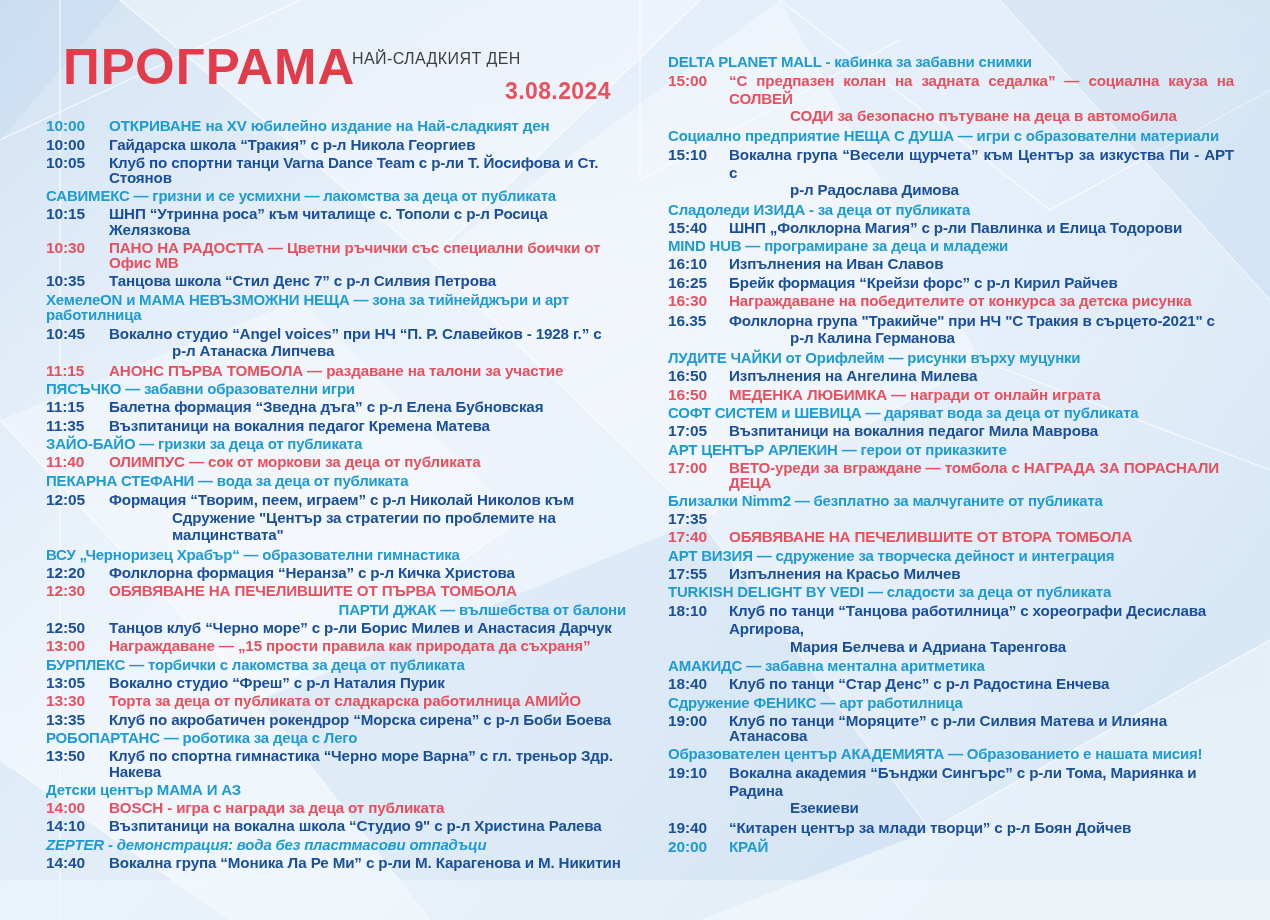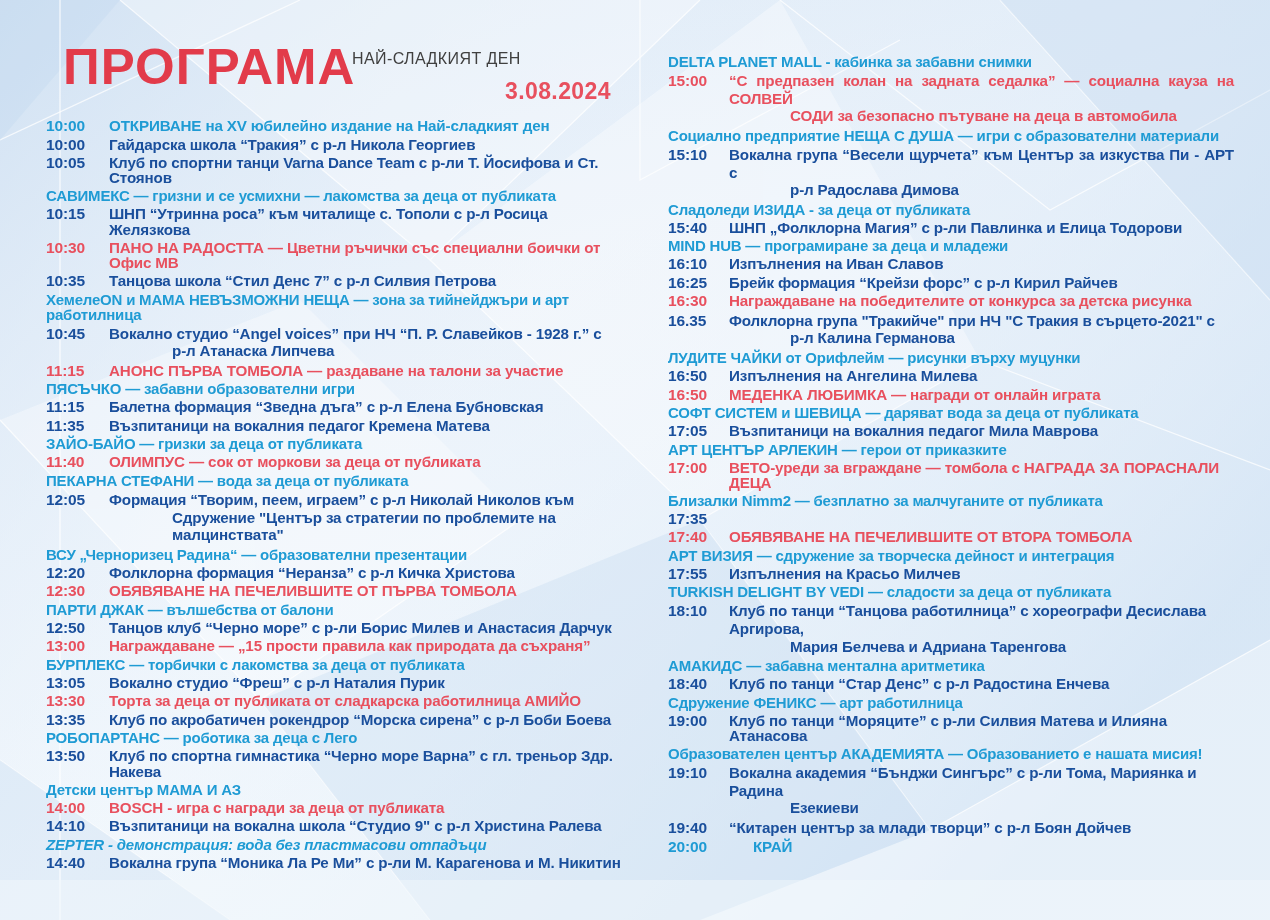--- a/index.html
+++ b/index.html
@@ -247,39 +247,39 @@
       <div class="row tall">
         <div class="time c-navy">12:05</div>
         <div class="gap"></div>
         <div style="flex: 1 1 auto;">
           <div class="desc c-navy just">Формация “Творим, пеем, играем” с р-л Николай Николов към</div>
           <div class="desc c-navy d2" style="padding-top: 0px;">Сдружение "Център за стратегии по проблемите на малцинствата"</div>
         </div>
       </div>
       <div class="row sponsor">
         <div style="flex: 1 1 auto;">
-          <div class="desc c-cyan">ВСУ „Черноризец Радина“ — образователни презентации</div>
+          <div class="desc c-cyan">ВСУ „Черноризец Храбър“ — образователни гимнастика</div>
         </div>
       </div>
       <div class="row">
         <div class="time c-navy">12:20</div>
         <div class="gap"></div>
         <div style="flex: 1 1 auto;">
           <div class="desc c-navy">Фолклорна формация “Неранза” с р-л Кичка Христова</div>
         </div>
       </div>
       <div class="row">
         <div class="time c-red">12:30</div>
         <div class="gap"></div>
         <div style="flex: 1 1 auto;">
           <div class="desc c-red">ОБЯВЯВАНЕ НА ПЕЧЕЛИВШИТЕ ОТ ПЪРВА ТОМБОЛА</div>
         </div>
       </div>
       <div class="row sponsor">
-        <div style="flex: 1 1 auto;">
+        <div style="flex: 1 1 auto; text-align: right;">
           <div class="desc c-cyan">ПАРТИ ДЖАК — вълшебства от балони</div>
         </div>
       </div>
       <div class="row">
         <div class="time c-navy">12:50</div>
         <div class="gap"></div>
         <div style="flex: 1 1 auto;">
           <div class="desc c-navy">Танцов клуб “Черно море” с р-ли Борис Милев и Анастасия Дарчук</div>
         </div>
       </div>
@@ -557,19 +557,19 @@
       <div class="row">
         <div class="time c-navy">19:40</div>
         <div class="gap"></div>
         <div style="flex: 1 1 auto;">
           <div class="desc c-navy">“Китарен център за млади творци” с р-л Боян Дойчев</div>
         </div>
       </div>
       <div class="row">
         <div class="time c-cyan">20:00</div>
         <div class="gap"></div>
-        <div style="flex: 1 1 auto; margin-left: 24px;">
+        <div style="flex: 1 1 auto;">
           <div class="desc c-cyan">КРАЙ</div>
         </div>
       </div>
     </div>
 
 </div>
 
 </body></html>

